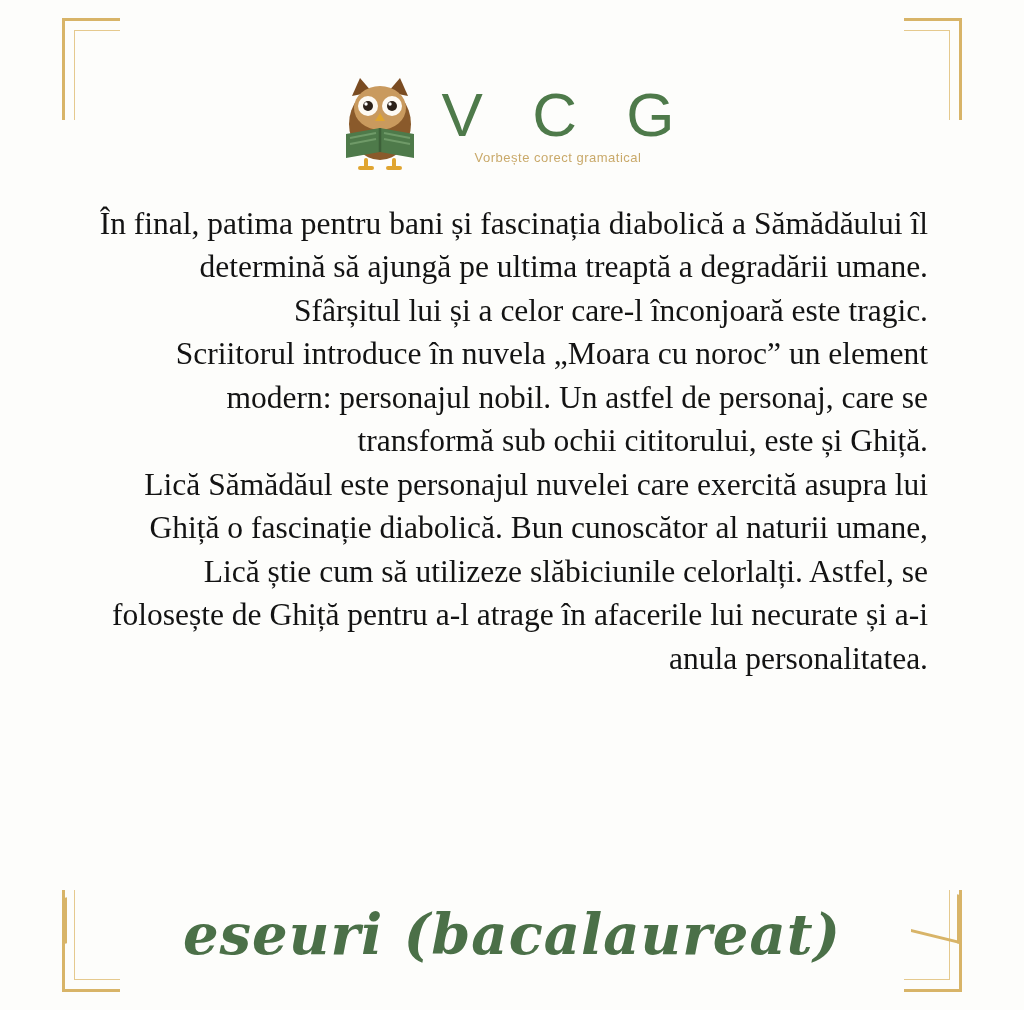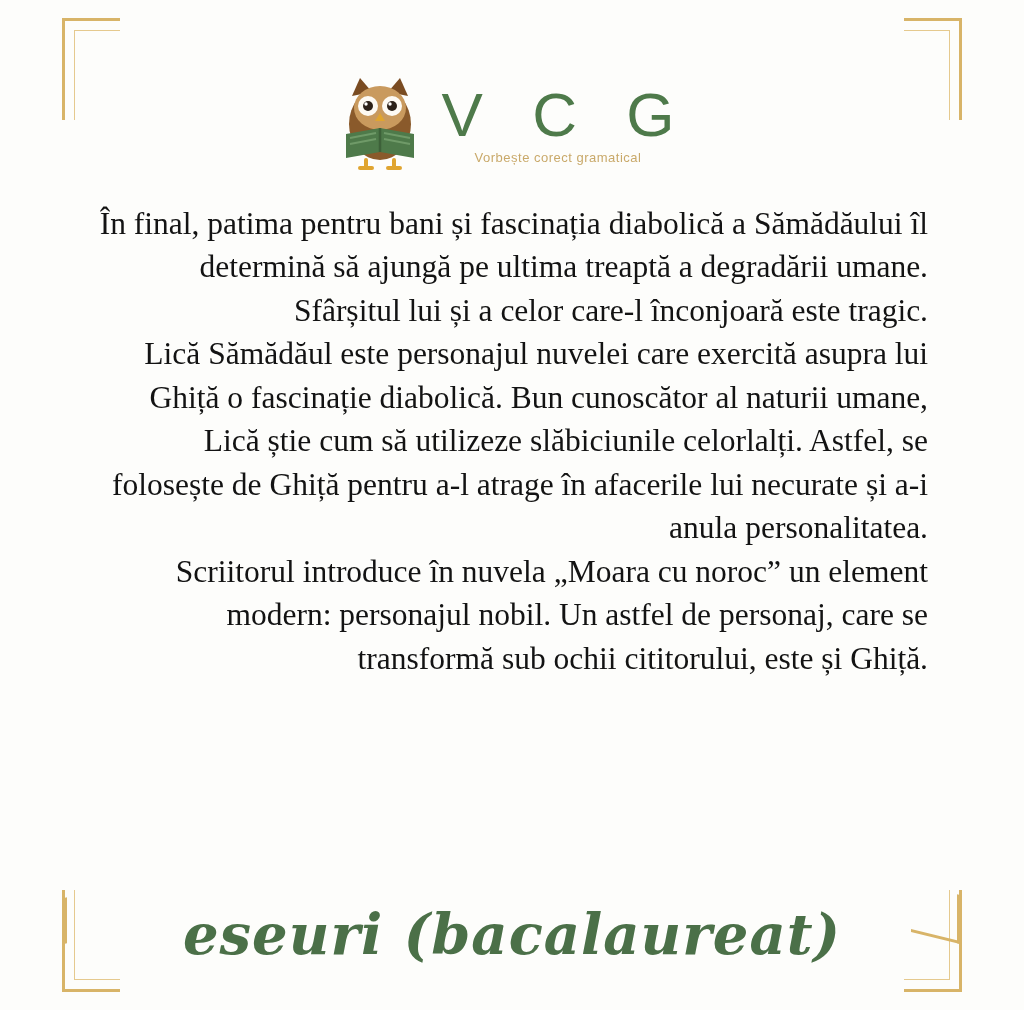--- a/index.html
+++ b/index.html
@@ -210,21 +210,21 @@
       </span>
       <span class="logo-letters">
         <span class="letters">V C G</span>
         <span class="tagline">Vorbește corect gramatical</span>
       </span>
     </div>
   </div>
 
   <div class="essay">
     <p>În final, patima pentru bani și fascinația diabolică a Sămădăului îl determină să ajungă pe ultima treaptă a degradării umane. Sfârșitul lui și a celor care-l înconjoară este tragic.</p>
+    <p>Scriitorul introduce în nuvela „Moara cu noroc” un element modern: personajul nobil. Un astfel de personaj, care se transformă sub ochii cititorului, este și Ghiță.</p>
     <p>Lică Sămădăul este personajul nuvelei care exercită asupra lui Ghiță o fascinație diabolică. Bun cunoscător al naturii umane, Lică știe cum să utilizeze slăbiciunile celorlalți. Astfel, se folosește de Ghiță pentru a-l atrage în afacerile lui necurate și a-i anula personalitatea.</p>
-    <p>Scriitorul introduce în nuvela „Moara cu noroc” un element modern: personajul nobil. Un astfel de personaj, care se transformă sub ochii cititorului, este și Ghiță.</p>
   </div>
 
   <div class="label-wrap">
     <span class="label">eseuri (bacalaureat)</span>
   </div>
 
 </div>
 
 </body></html>

